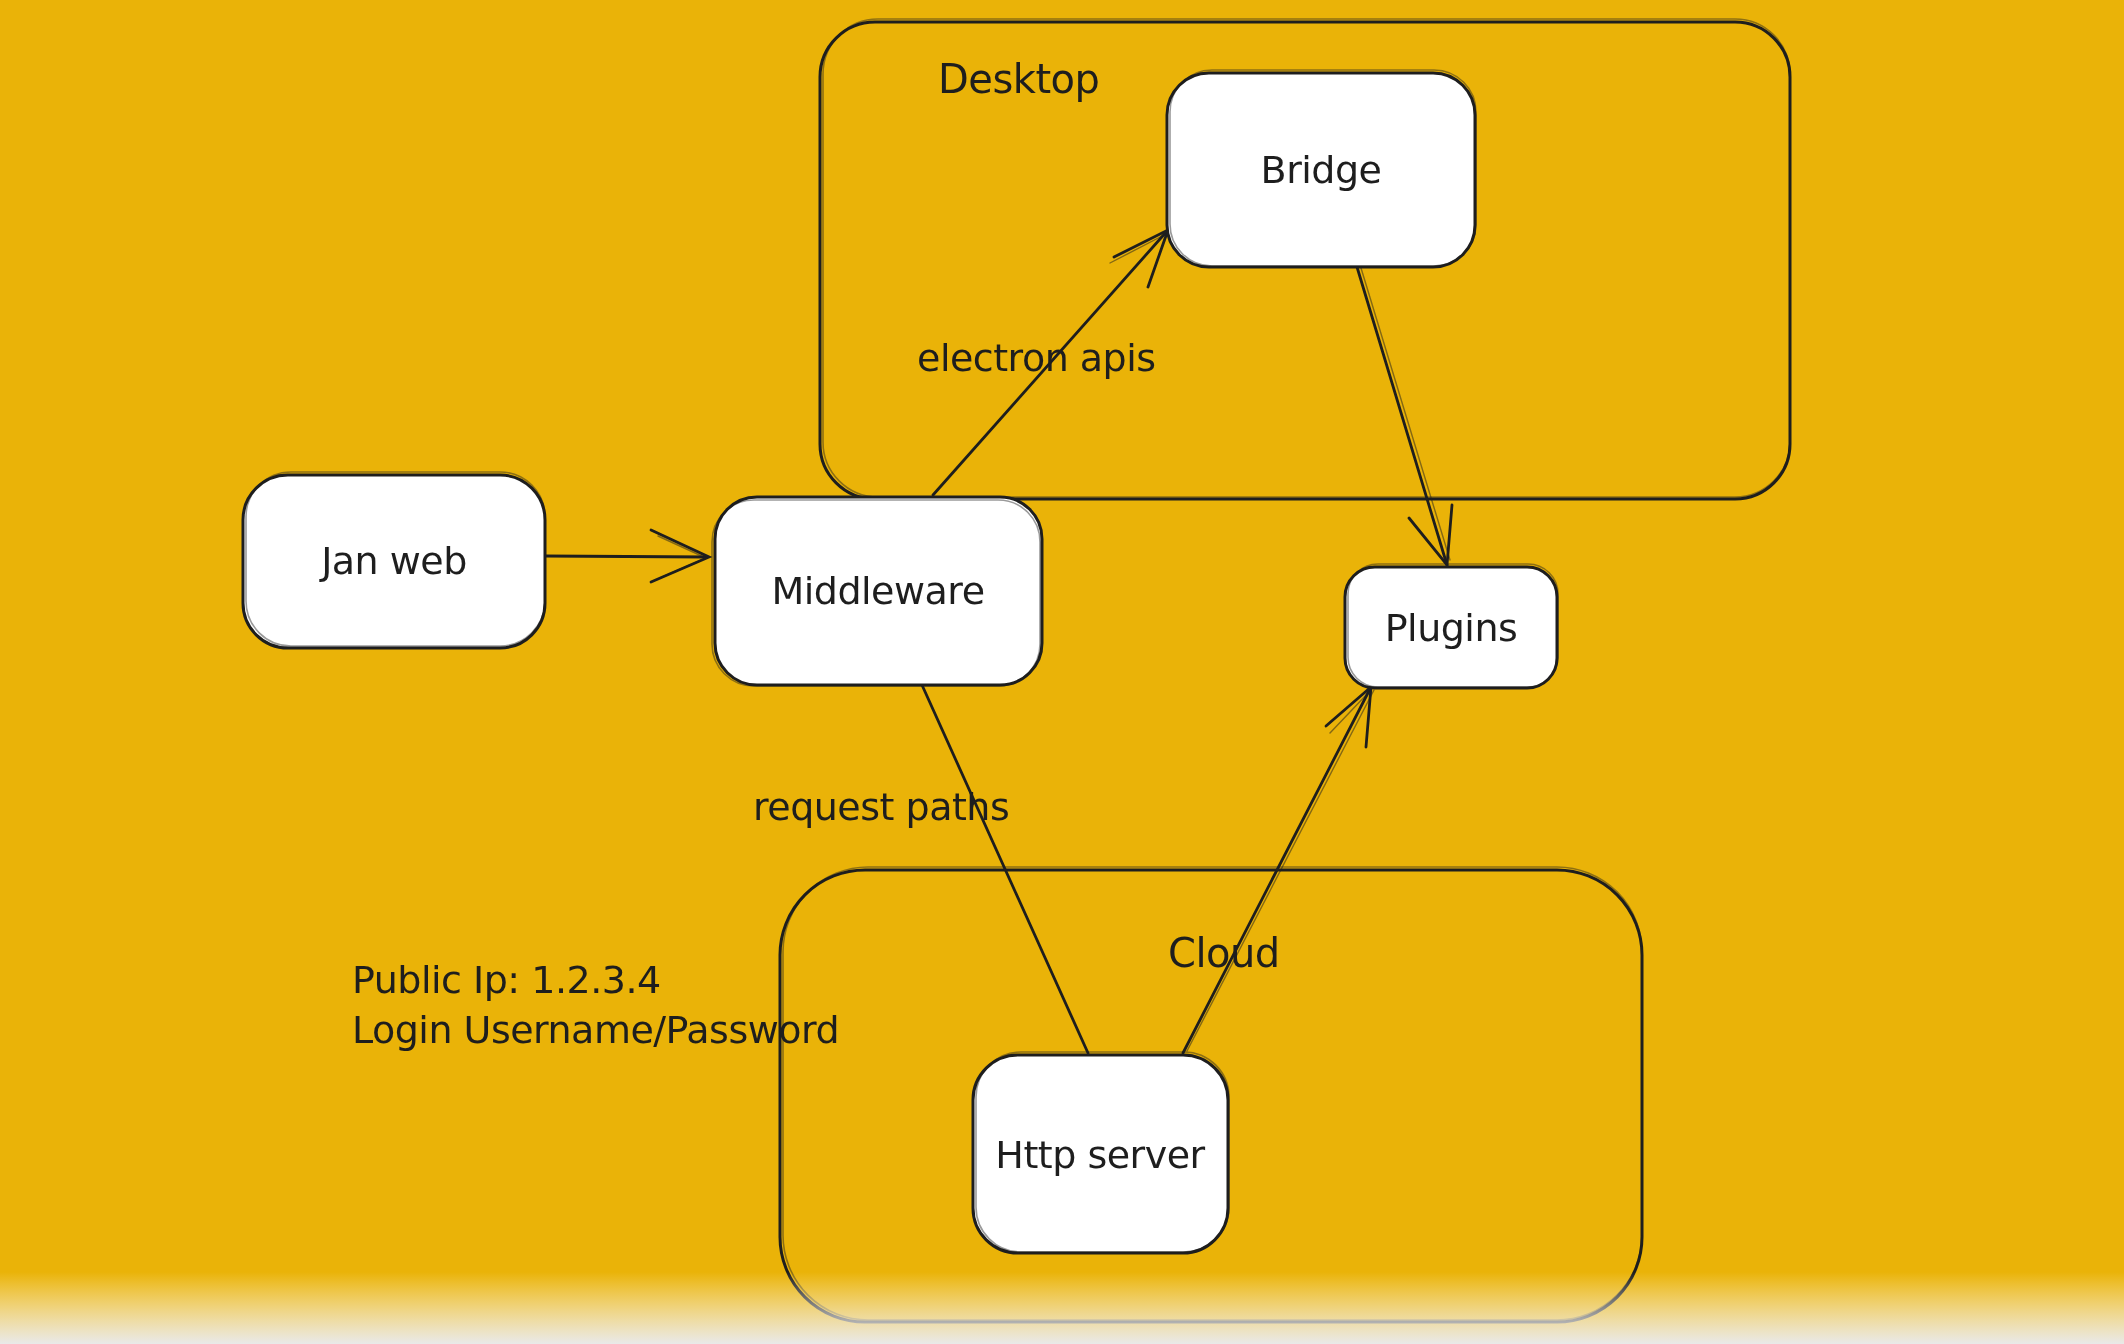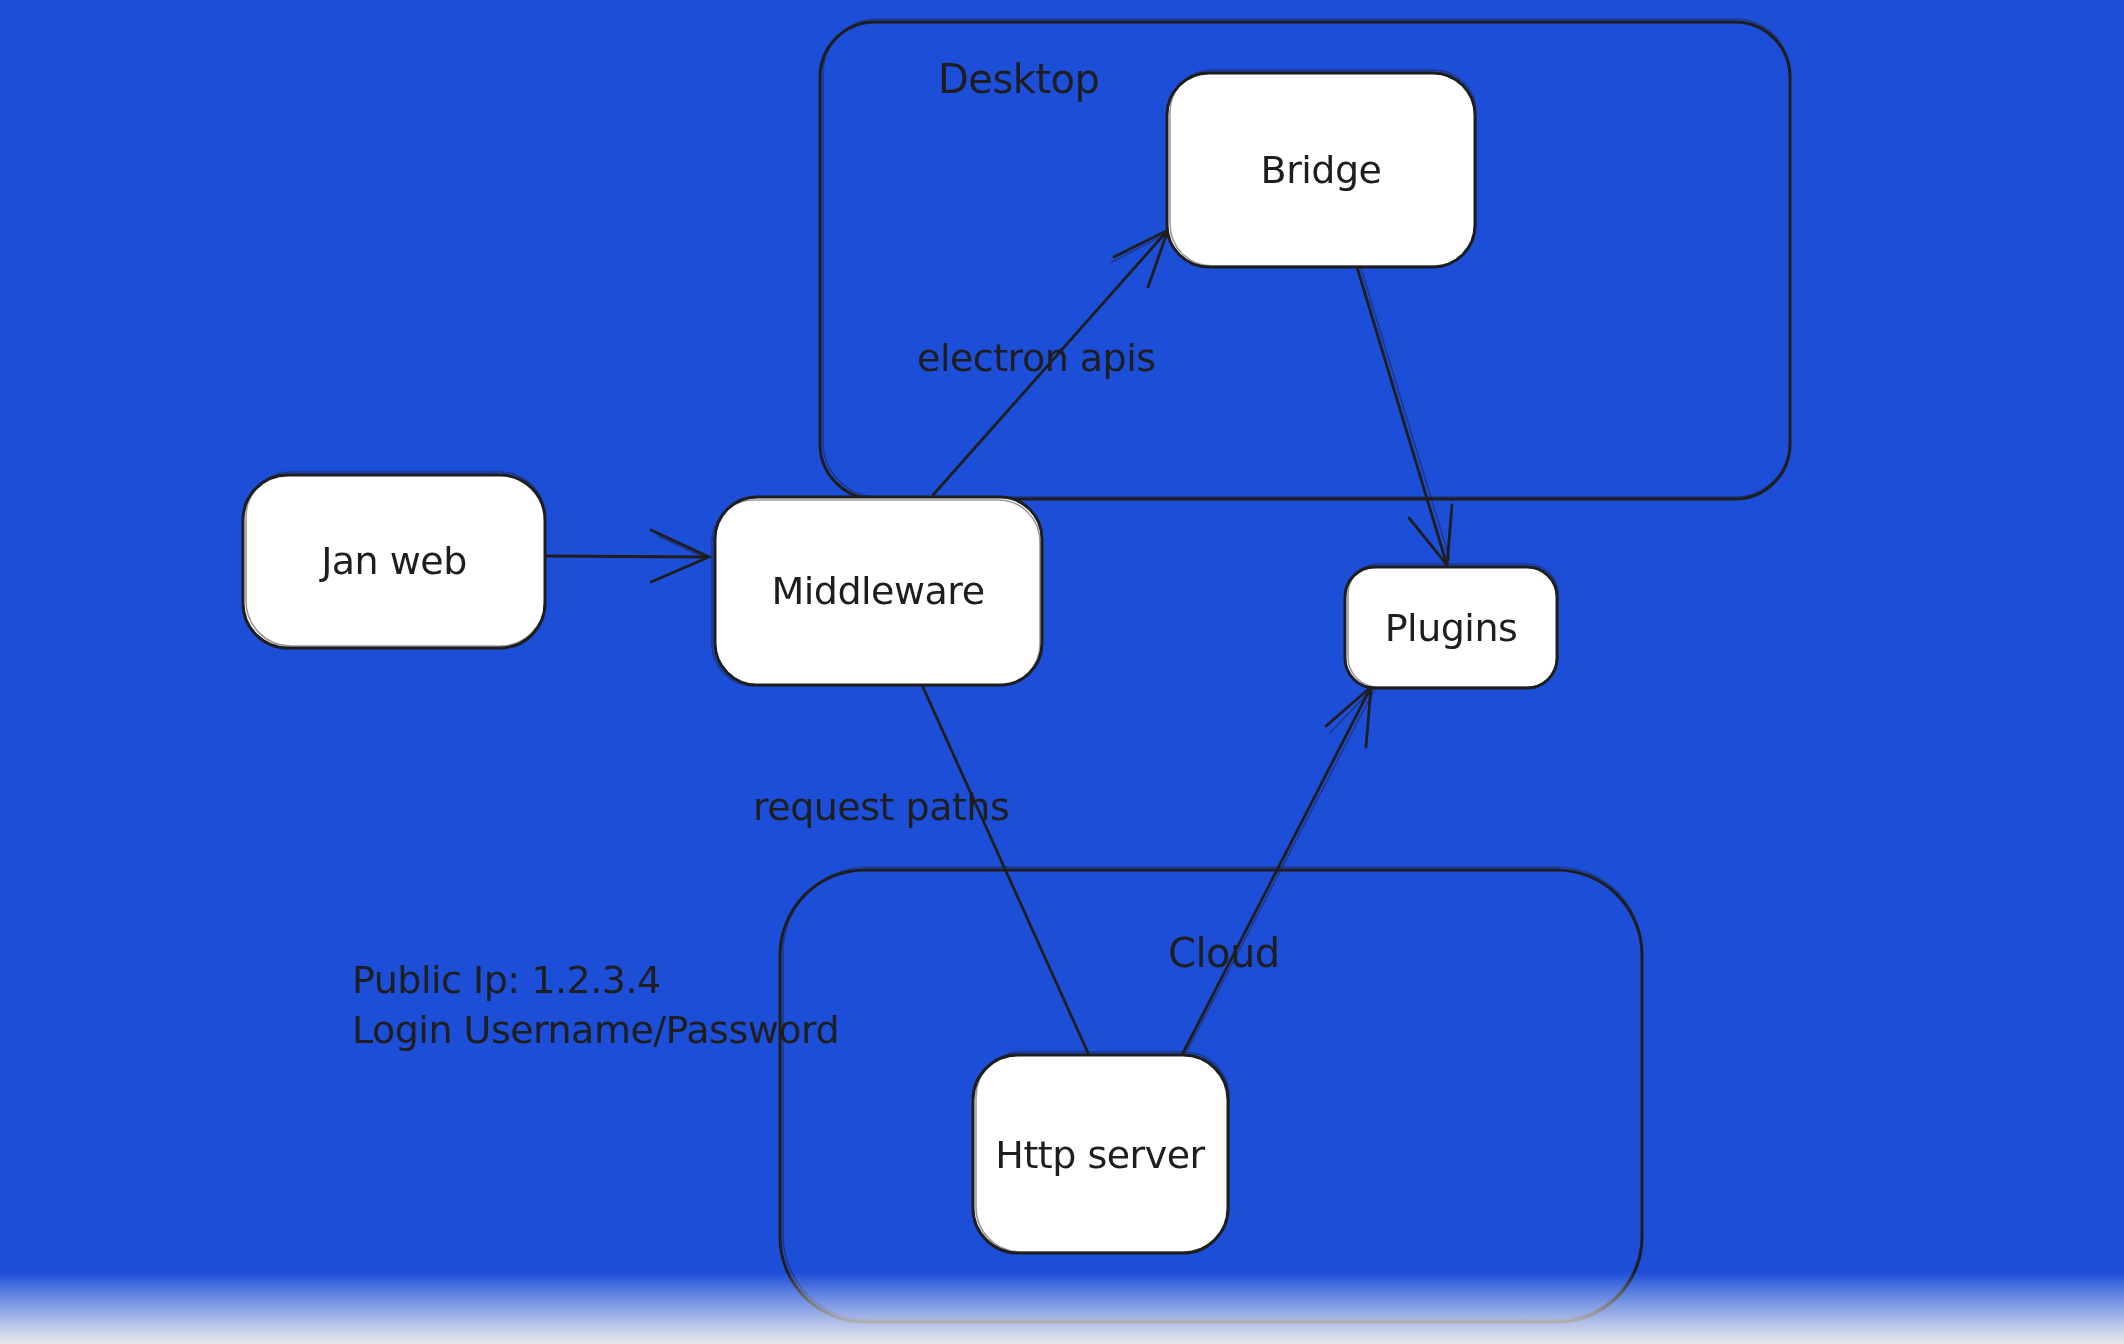--- a/index.html
+++ b/index.html
@@ -8,21 +8,21 @@
     background: #ffffff;
     width: 2124px;
     height: 1344px;
     overflow: hidden;
     font-family: "DejaVu Sans", sans-serif;
   }
   .canvas-wrap {
     position: relative;
     width: 2124px;
     height: 1344px;
-    background: #1d4ed8;
+    background: #eab308;
   }
   svg { display: block; }
   .shape {
     fill: #ffffff;
     stroke: #1e1e1e;
     stroke-width: 3;
   }
   .shape-echo {
     fill: none;
     stroke: #1e1e1e;

